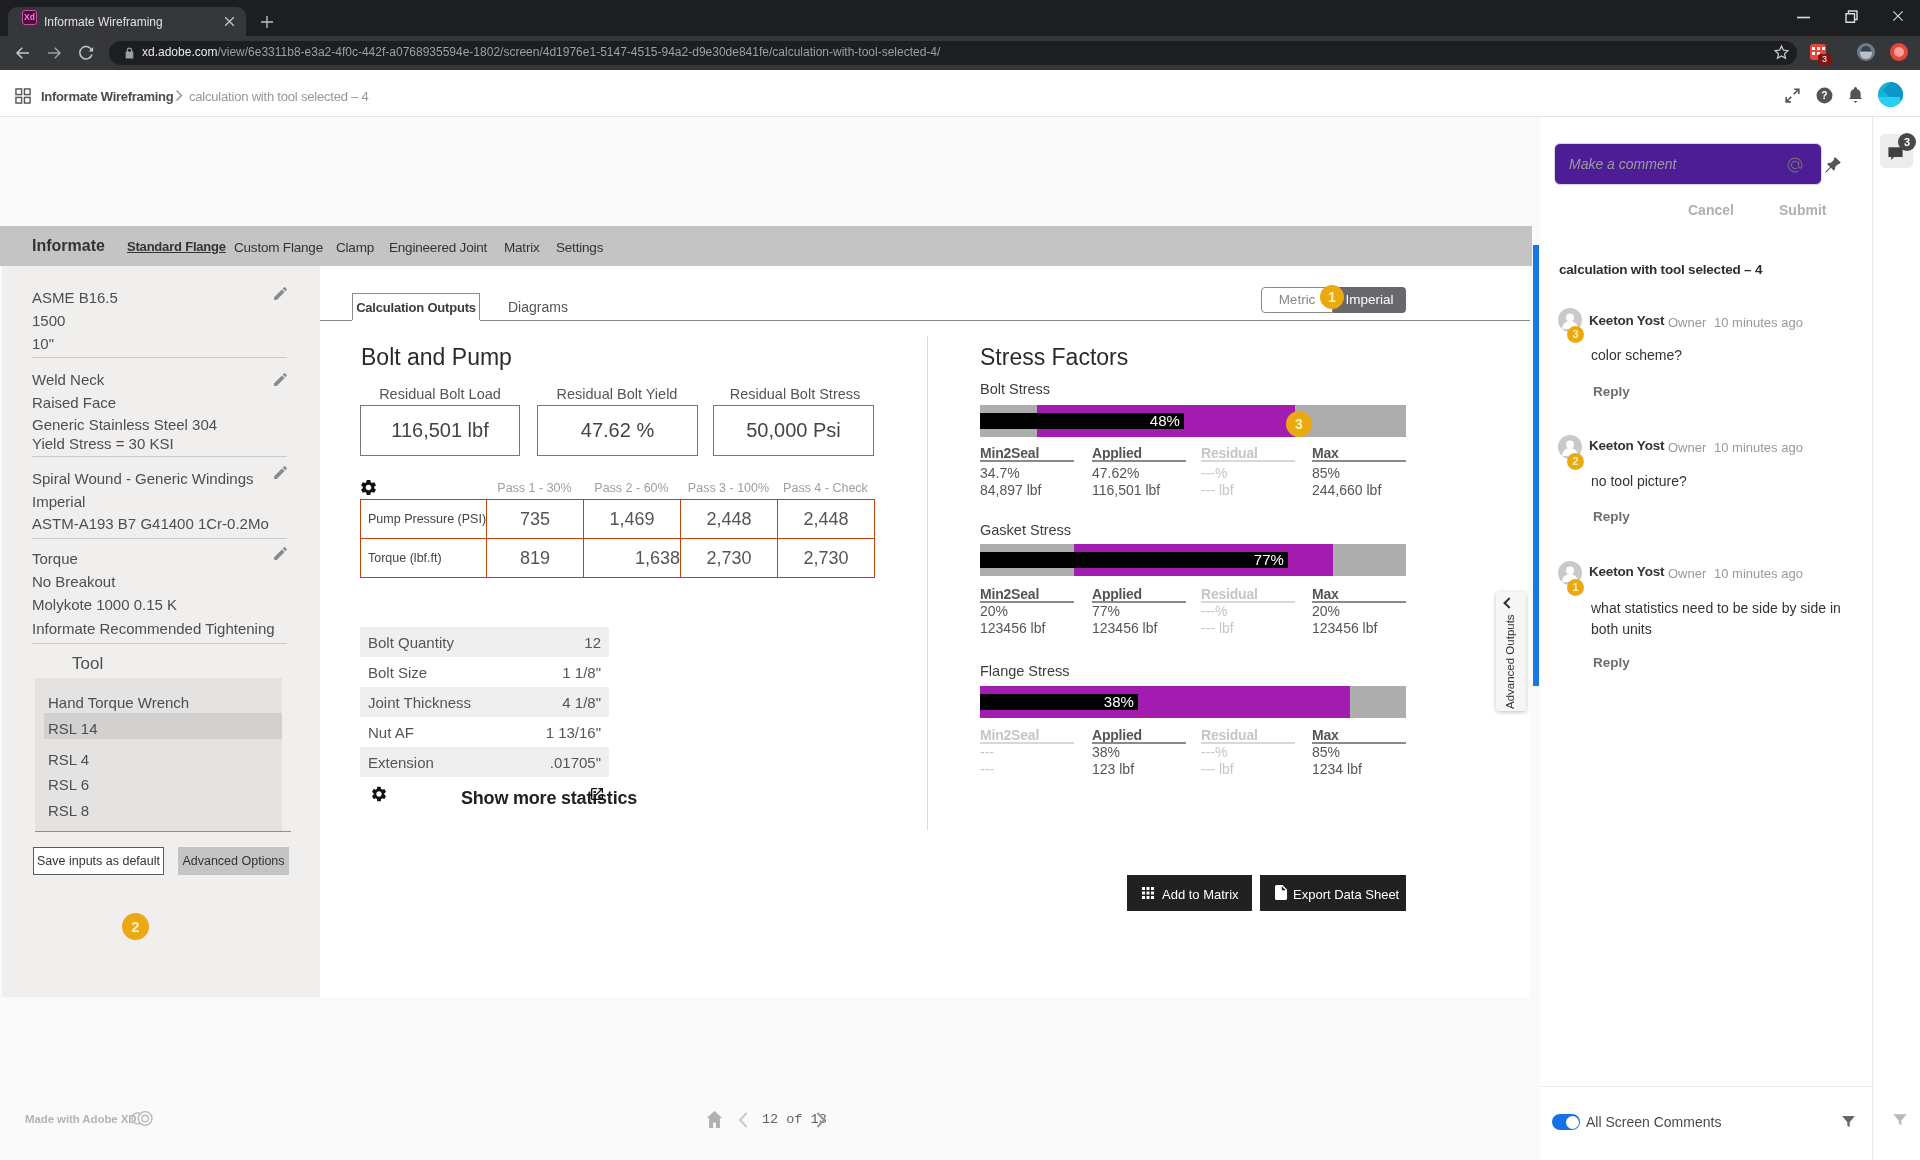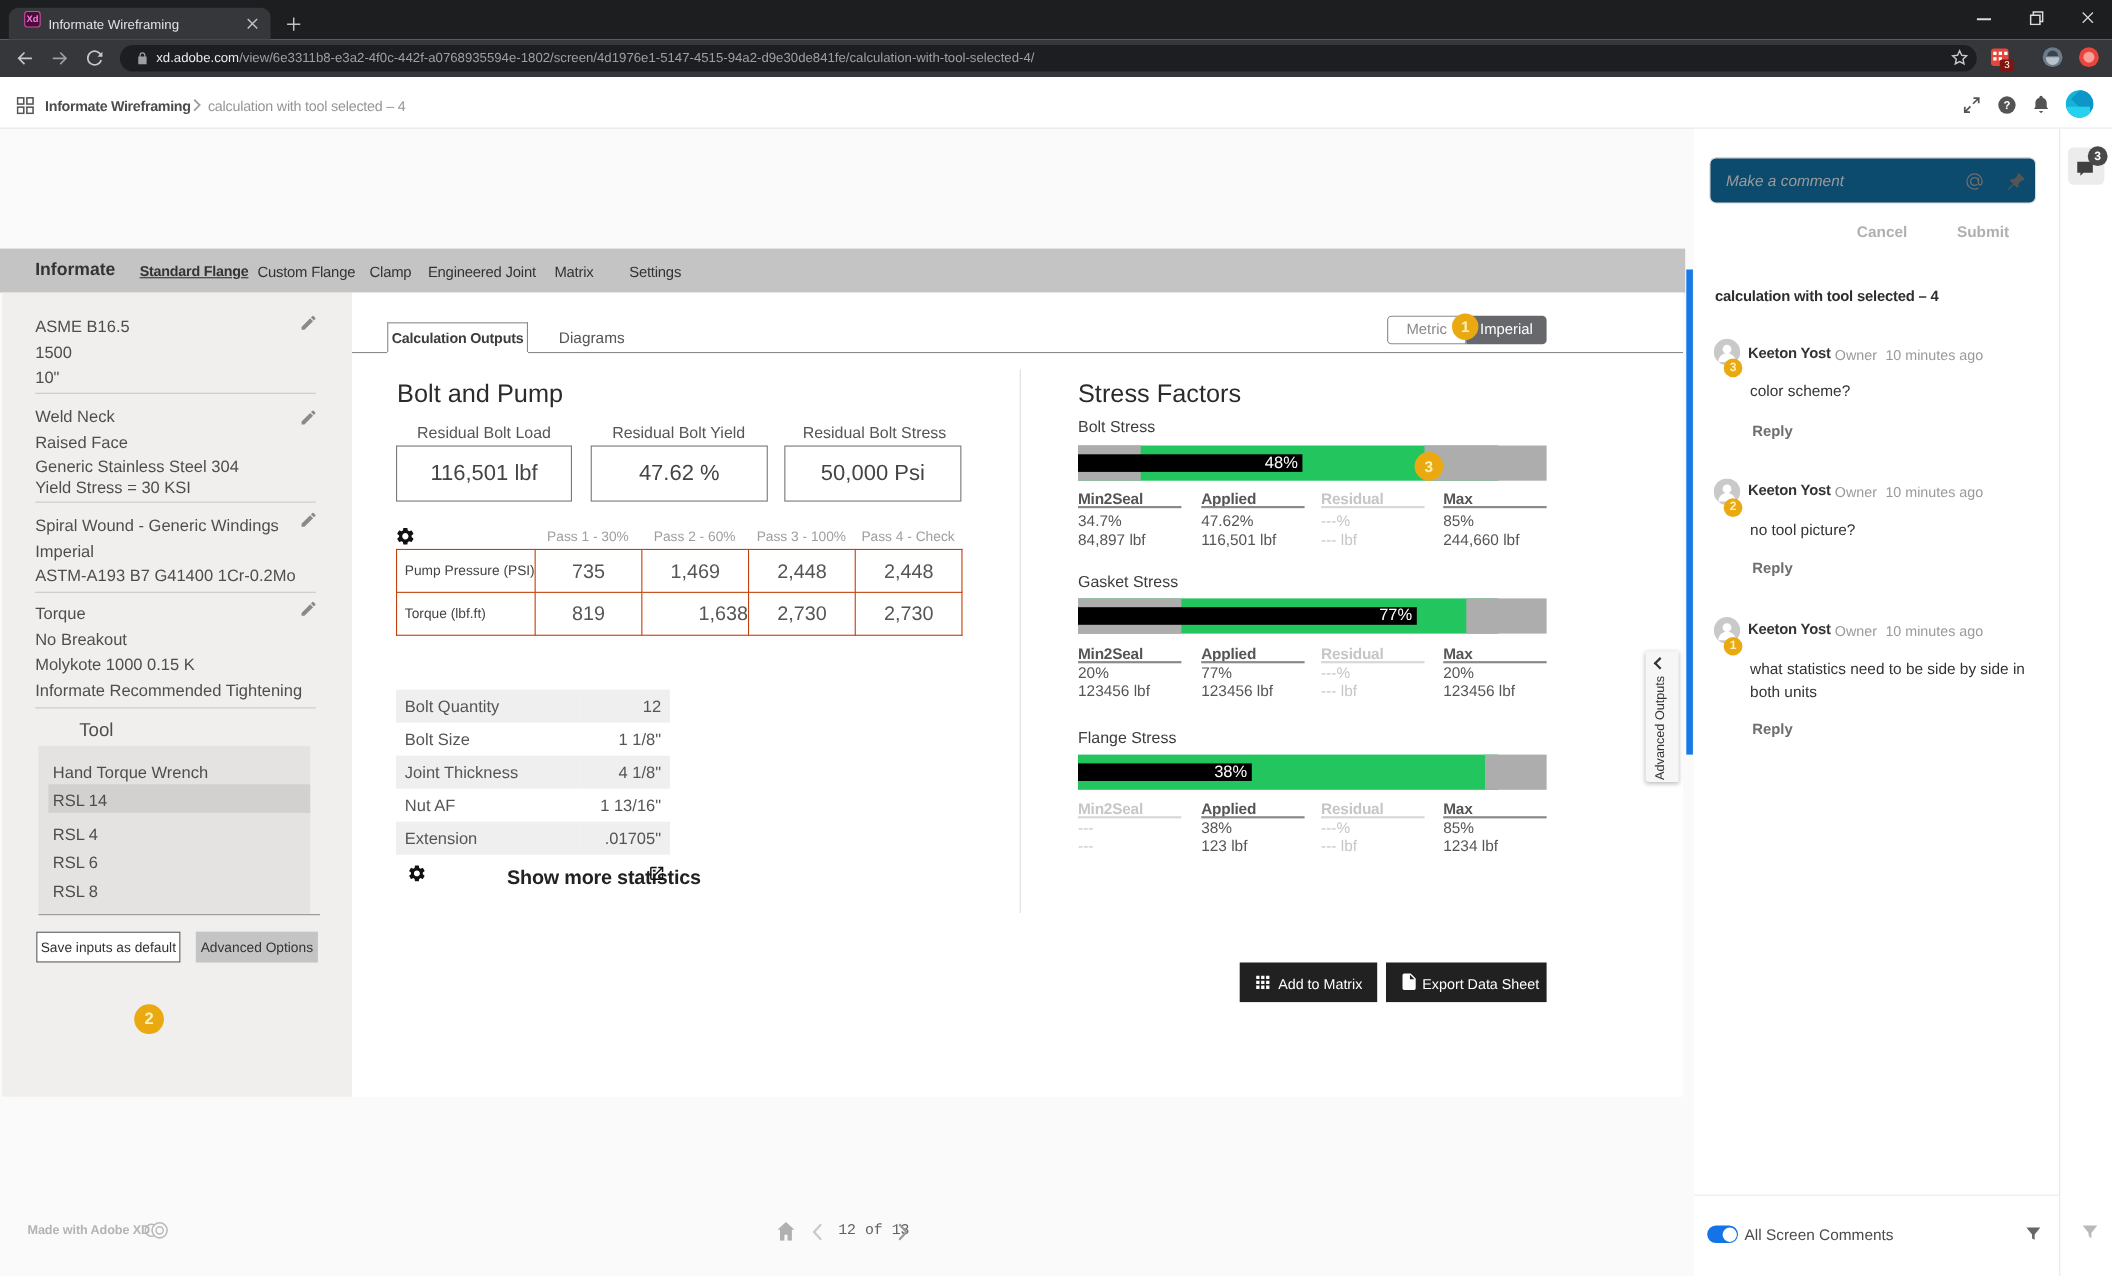--- a/index.html
+++ b/index.html
@@ -45,21 +45,21 @@
   .obox { position:absolute; top:139px; height:51px; border:1px solid #777; color:#444; font-size:20px; text-align:center; line-height:49px; }
   .olabel { position:absolute; top:120px; font-size:14.5px; color:#555; text-align:center; width:160px; }
   .passlbl { position:absolute; top:215px; font-size:12.5px; color:#9e9e9e; text-align:center; width:97px; }
   table.ptab { position:absolute; left:40px; top:233px; border-collapse:collapse; }
   table.ptab td { border:1px solid #c2410c; height:39px; font-size:12.5px; color:#444; white-space:nowrap; }
   table.stat { position:absolute; left:40px; top:361px; border-collapse:collapse; }
   table.stat td { height:30px; font-size:15px; color:#555; padding:0 8px; }
 
   
   .sfh { position:absolute; left:660px; font-size:14.5px; color:#3d3d3d; }
-  .track { position:absolute; left:660px; width:382px; height:32px; background:#22c55e; }
+  .track { position:absolute; left:660px; width:382px; height:32px; background:#a21caf; }
   .dseg { position:absolute; top:0; height:32px; background:#adadad; }
   .bbar { position:absolute; left:0; top:8px; height:16px; background:#000; color:#fff; font-size:15px; text-align:right; line-height:16px; }
   .colh { position:absolute; width:94px; font-size:14px; letter-spacing:-0.2px; font-weight:bold; color:#555; }
   .colu { position:absolute; width:94px; height:2px; background:#8a8a8a; }
   .colv { position:absolute; width:110px; font-size:14px; color:#555; }
   .lite { color:#c6c6c6 !important; }
   .liteu { background:#d8d8d8 !important; }
 
   .badge { position:absolute; background:#eaa911; border-radius:50%; color:#fdf2bb; font-weight:bold; text-align:center; }
 
@@ -163,21 +163,21 @@
   <div style="position:absolute;left:-4px;top:15px;width:26px;height:12px;background:#28d0f0;"></div>
 </div>
 
 <div class="abs" id="artnav">
   <div class="brand">Informate</div>
   <div class="mi" style="left:127px;top:13px;font-size:13px;font-weight:bold;text-decoration:underline;">Standard Flange</div>
   <div class="mi" style="left:234px;">Custom Flange</div>
   <div class="mi" style="left:336px;">Clamp</div>
   <div class="mi" style="left:389px;">Engineered Joint</div>
   <div class="mi" style="left:504px;">Matrix</div>
-  <div class="mi" style="left:572px;text-align:right;">Settings</div>
+  <div class="mi" style="left:556px;text-align:right;">Settings</div>
 </div>
 <div class="abs" id="sidebar">
   <svg class="pencil" style="top:19px" viewBox="0 0 24 24">
       <path fill="#8a8a8a" d="M3 17.25V21h3.75L17.8 9.94l-3.75-3.75L3 17.25zM20.7 7.04c.39-.39.39-1.02 0-1.41l-2.34-2.34a.996.996 0 0 0-1.41 0l-1.83 1.83 3.75 3.75 1.83-1.83z"></path>
     </svg>
   <div class="sbt" style="top:23px">ASME B16.5</div>
   <div class="sbt" style="top:46px">1500</div>
   <div class="sbt" style="top:69px">10"</div>
   <div class="sdiv" style="top:91px"></div>
   <svg class="pencil" style="top:105px" viewBox="0 0 24 24">
@@ -380,21 +380,21 @@
 </div>
 
 <div class="abs" id="advtab" style="left:1496px;top:592px;width:30px;height:119px;background:#f6f6f6;box-shadow:0 1px 4px rgba(0,0,0,0.25);border-radius:3px 0 0 3px;">
   <div style="position:absolute;left:9px;top:7px;width:12px;height:12px;border-left:2px solid #333;border-bottom:2px solid #333;transform:rotate(45deg);width:8px;height:8px;"></div>
   <div style="position:absolute;left:8px;top:22px;height:95px;writing-mode:vertical-rl;transform:rotate(180deg);font-size:11.5px;color:#333;white-space:nowrap;">Advanced Outputs</div>
 </div>
 
 <div class="abs" style="left:1533px;top:245px;width:6px;height:441px;background:#1779e6;"></div>
 
 <div class="abs" id="cpanel">
-  <div style="position:absolute;left:14px;top:26px;width:297px;height:42px;border:1px solid #d8d8d8;border-radius:6px;background:#0c4a6e;">
+  <div style="position:absolute;left:14px;top:26px;width:268px;height:42px;border:1px solid #d8d8d8;border-radius:6px;background:#4c1d95;">
     <div style="position:absolute;left:14px;top:12px;font-size:14px;font-style:italic;color:#9b9b9b;">Make a comment</div>
     <svg style="position:absolute;left:231px;top:12px;" width="18" height="18" viewBox="0 0 24 24">
         <path fill="none" stroke="#6e6e6e" stroke-width="1.6" d="M12 7.2a4.8 4.8 0 1 0 0 9.6c1.3 0 2.5-.5 3.4-1.4M16.8 12a4.8 4.8 0 1 0-9.6 0"></path>
         <path fill="none" stroke="#6e6e6e" stroke-width="1.6" d="M16.8 7.6v6.2c0 1.5.8 2.4 2 2.4s2.4-1 2.4-4.2A9.2 9.2 0 1 0 12 21.2a9.1 9.1 0 0 0 4.6-1.2"></path>
       </svg>
     <svg style="position:absolute;left:266px;top:10px;" width="22" height="22" viewBox="0 0 24 24">
         <path fill="#555" d="M14.6 2.5l6.9 6.9-1.8 1.8-.9-.4-3.5 3.5c.3 1.5-.1 3-1.2 4.1l-3.3-3.3-4.9 4.9-1.4.5.5-1.4 4.9-4.9-3.3-3.3c1.1-1.1 2.7-1.5 4.1-1.2l3.5-3.5-.4-.9 1.8-1.8z"></path>
       </svg>
   </div>
   <div style="position:absolute;left:148px;top:85px;font-size:14px;font-weight:bold;color:#b0b0b0;">Cancel</div>

